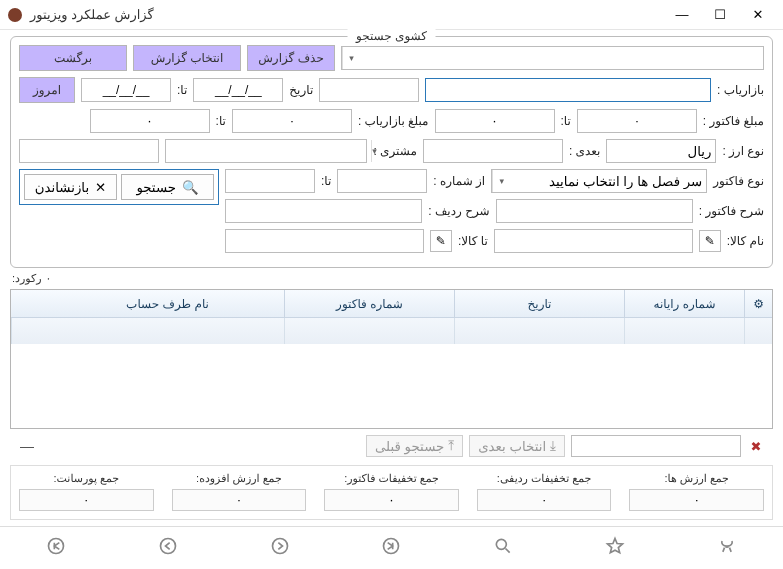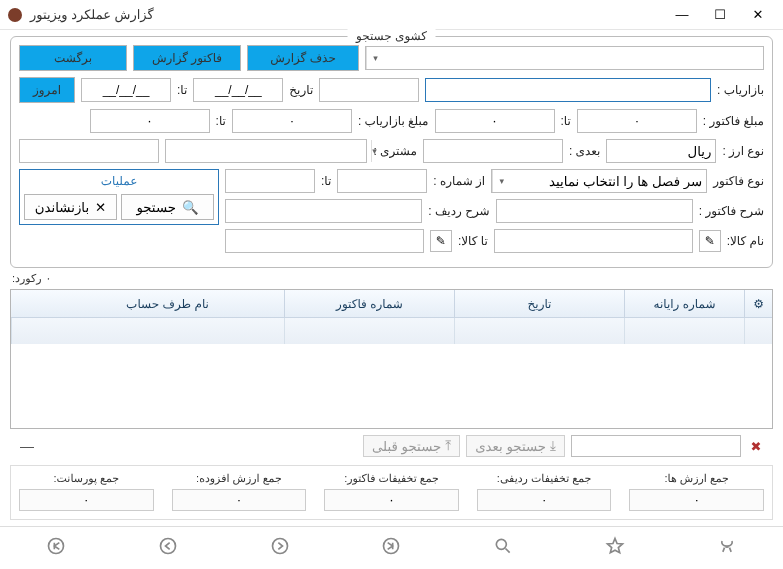--- a/index.html
+++ b/index.html
@@ -31,21 +31,21 @@
   border-radius:6px;
   position:relative;
   padding:8px 8px 8px 8px;
 }
 .panel-caption{
   position:absolute; top:-8px; right:50%; transform:translateX(50%);
   background:#fff; padding:0 8px; font-size:12px; color:#333;
 }
 .row{display:flex;gap:6px;margin-bottom:6px;align-items:center;}
 .btn{
-  border:1px solid #b5b5b5; background:#0ea5e9;
+  border:1px solid #b5b5b5; background:#c4b5fd;
   height:26px; display:flex;align-items:center;justify-content:center;
   font-size:12px; color:#333; cursor:pointer;
 }
 .wide-combo{flex:1;}
 .inp{
   border:1px solid #bcbcbc; height:24px; background:#fff;
   padding:0 4px; font-size:12px; text-align:center;
 }
 .lbl{font-size:12px;color:#222;white-space:nowrap;}
 .combo-arrow{
@@ -131,22 +131,22 @@
 <div class="panel">
   <div class="panel-caption">کشوی جستجو</div>
 
   <div class="row">
     <div class="combo wide-combo">
       <input type="text" style="">
       <span class="combo-arrow">
           <span class="arrow-down-icon">▾</span>
         </span>
     </div>
-    <button class="btn" style="width:112px">حذف گزارش</button>
-    <button class="btn" style="width:108px">فاکتور گزارش</button>
+    <button class="btn" style="width:88px">حذف گزارش</button>
+    <button class="btn" style="width:108px">انتخاب گزارش</button>
     <button class="btn" style="width:108px">برگشت</button>
   </div>
 
   <div class="row">
     <span class="lbl">بازاریاب :</span>
     <input class="inp hl" style="flex: 1 1 0%; text-align: right;">
     <div class="combo" style="width:100px">
       <input type="text" style="">
       <span class="combo-arrow">
           <span class="arrow-down-icon">▾</span>
@@ -218,21 +218,20 @@
           </button>
         <input class="inp" style="flex: 1 1 0%; text-align: right;">
         <span class="lbl">تا کالا:</span>
         <button class="pick-btn">
             <span>✎</span>
           </button>
         <input class="inp" style="flex: 1 1 0%; text-align: right;">
       </div>
     </div>
     <div class="ops-box">
-      <div class="ops-title">عملیات</div>
       <div class="ops-row">
         <button class="ops-btn">
           <span>🔍</span>
           <span>جستجو</span>
         </button>
         <button class="ops-btn">
           <span>✕</span>
           <span>بازنشاندن</span>
         </button>
       </div>
@@ -263,21 +262,21 @@
     <div class="gc" style="flex:1"></div>
   </div>
   <div class="grid-body"></div>
 </div>
 
 <div class="searchbar">
   <button class="x-btn"><span>✖</span></button>
   <input class="search-inp" style="">
   <button class="sbtn">
     <span>⤓</span>
-    <span>جستجو بعدی</span>
+    <span>انتخاب بعدی</span>
   </button>
   <button class="sbtn">
     <span>⤒</span>
     <span>جستجو قبلی</span>
   </button>
   <div style="flex:1"></div>
   <button class="minus-btn"><span>—</span></button>
 </div>
 
 <div class="totals">

